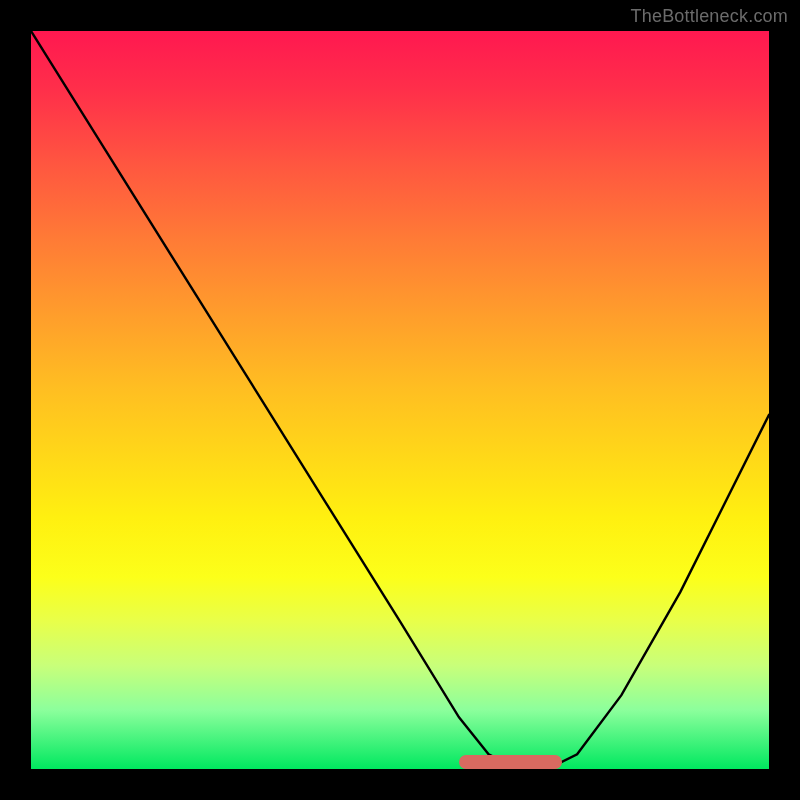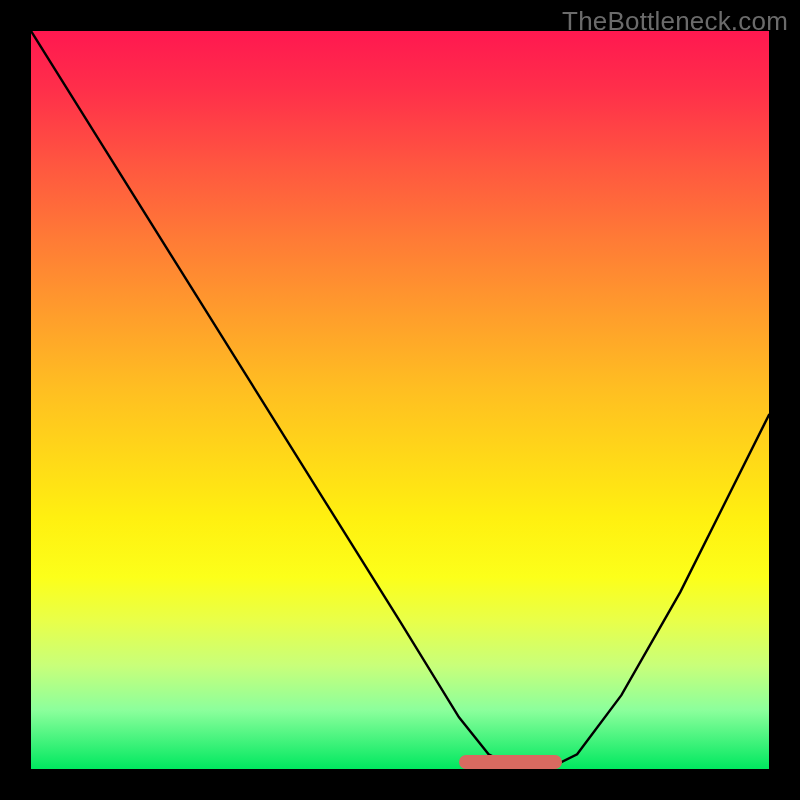--- a/index.html
+++ b/index.html
@@ -9,21 +9,21 @@
     height: 800px;
     background: #000;
     position: relative;
     font-family: Arial, sans-serif;
   }
   .watermark {
     position: absolute;
     top: 6px;
     right: 12px;
     color: #6b6b6b;
-    font-size: 26px;
+    font-size: 18px;
     font-weight: 400;
     letter-spacing: 0.2px;
   }
   .plot-area {
     position: absolute;
     left: 31px;
     top: 31px;
     width: 738px;
     height: 738px;
     overflow: hidden;

